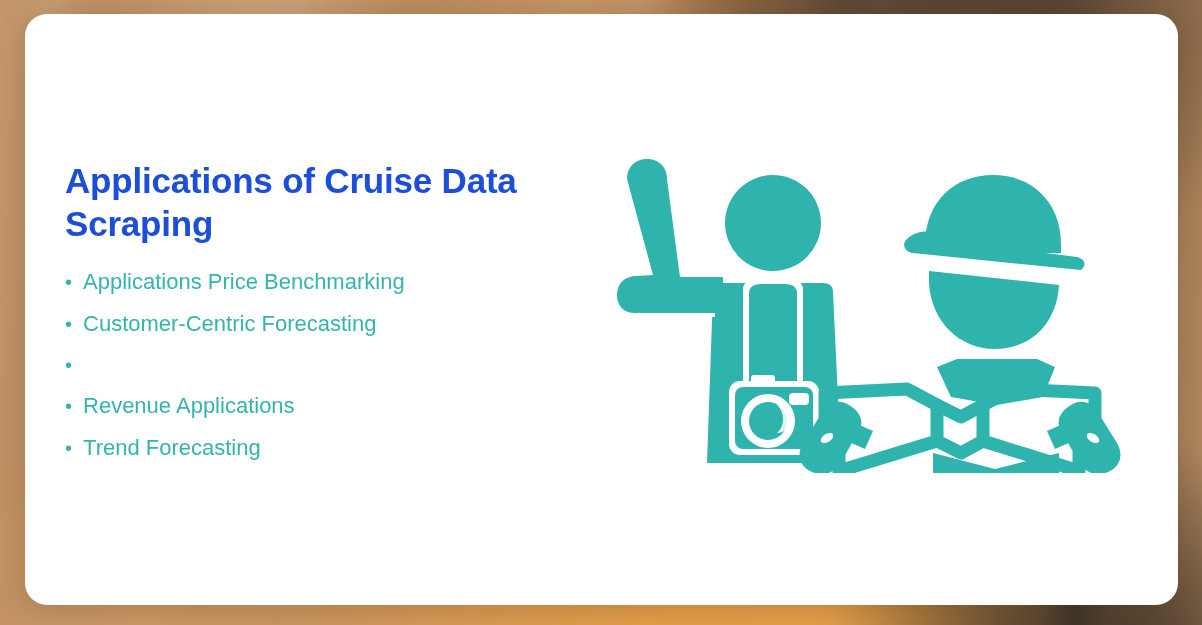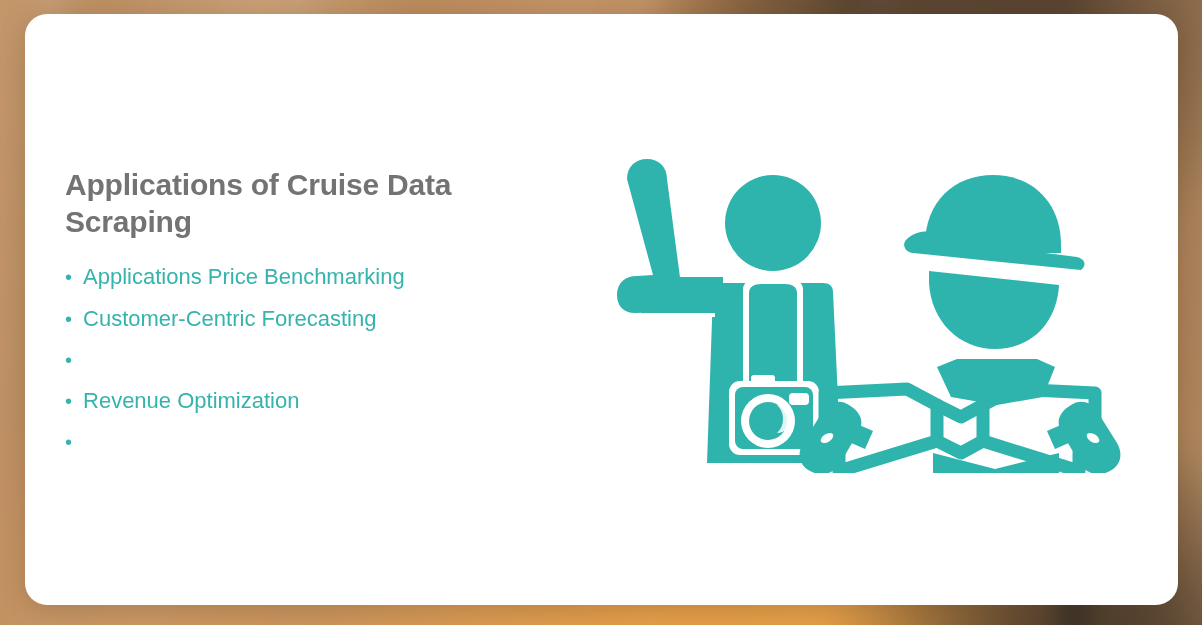--- a/index.html
+++ b/index.html
@@ -77,22 +77,22 @@
     align-items:center;
   }
 
   #text-col {
     width:560px;
     padding-left:40px;
     flex:0 0 auto;
   }
 
   #page-title {
-    color:#737373;
-    font-size:30px;
+    color:#1d4ed8;
+    font-size:35px;
     font-weight:bold;
     line-height:1.22;
     letter-spacing:-0.2px;
     max-width:505px;
     margin-bottom:26px;
   }
 
   #bullet-list { list-style:none; }
 
   #bullet-list li {
@@ -154,25 +154,26 @@
           <span class="bullet-dot">•</span>
           <span>Customer-Centric Forecasting</span>
         </li>
 
         <li>
           <span class="bullet-dot">•</span>
         </li>
 
         <li>
           <span class="bullet-dot">•</span>
-          <span>Revenue Optimization</span>
-        </li>
-
-        <li>
-          <span class="bullet-dot">•</span>
+          <span>Revenue Applications</span>
+        </li>
+
+        <li>
+          <span class="bullet-dot">•</span>
+          <span>Trend Forecasting</span>
         </li>
 
       </ul>
     </div>
 
     <div id="illustration">
       <svg width="520" height="320" viewBox="0 0 520 320" aria-hidden="true">
         <g fill="#2fb3ad">
 
           <g>

